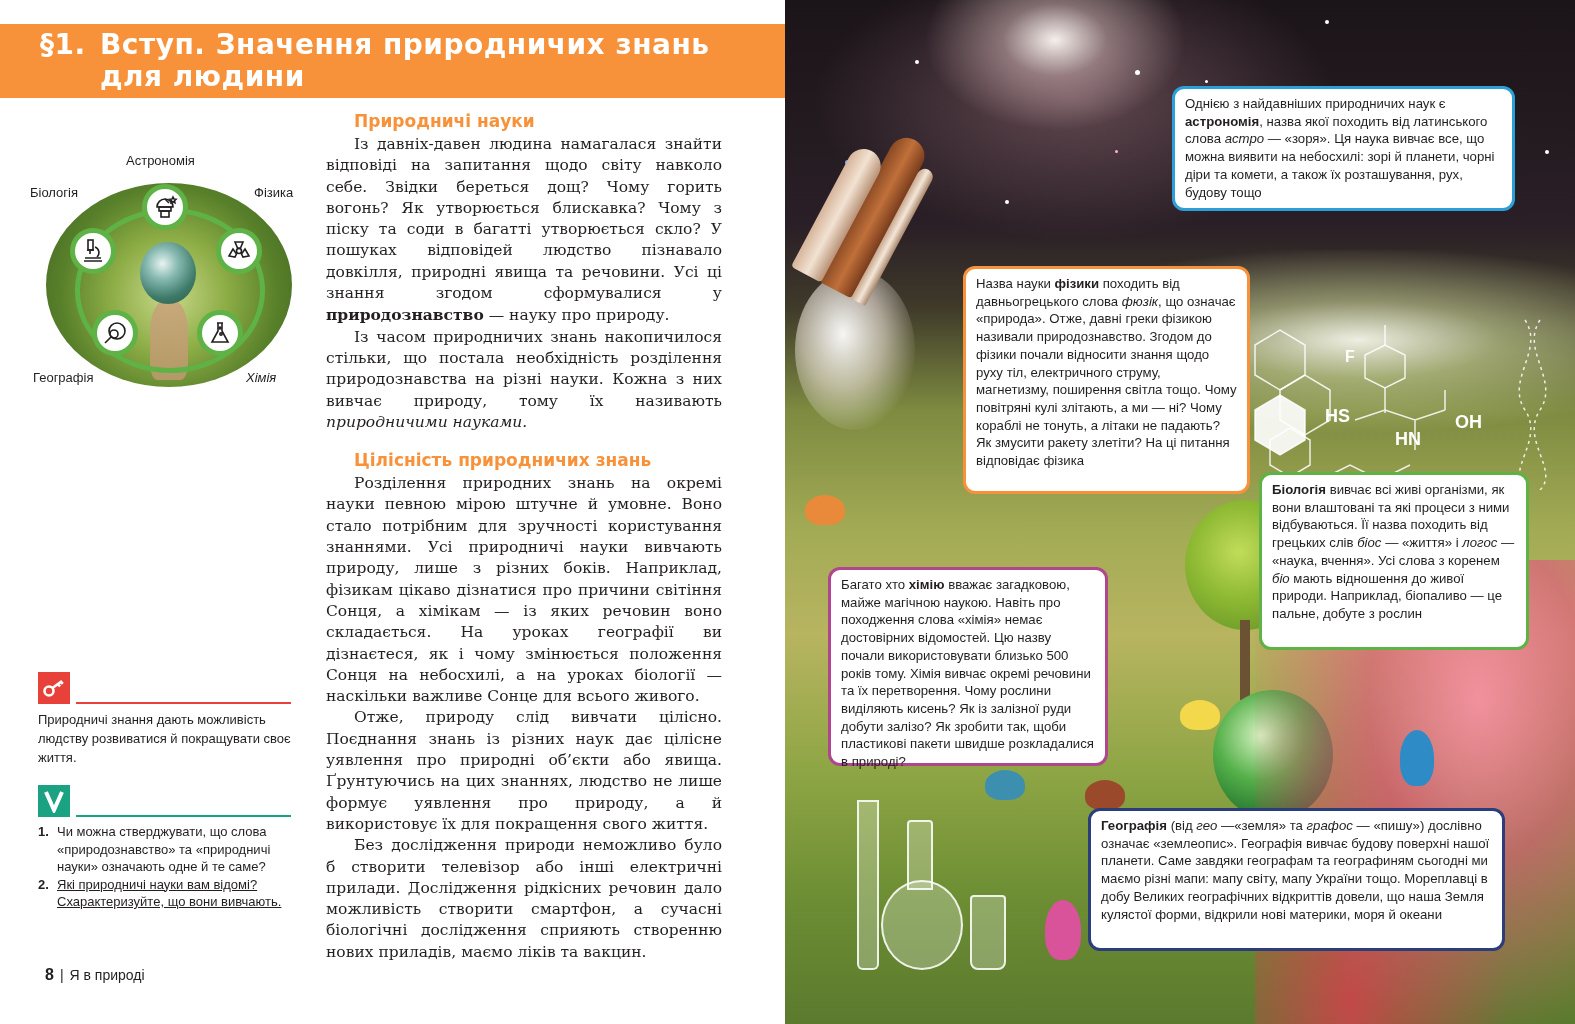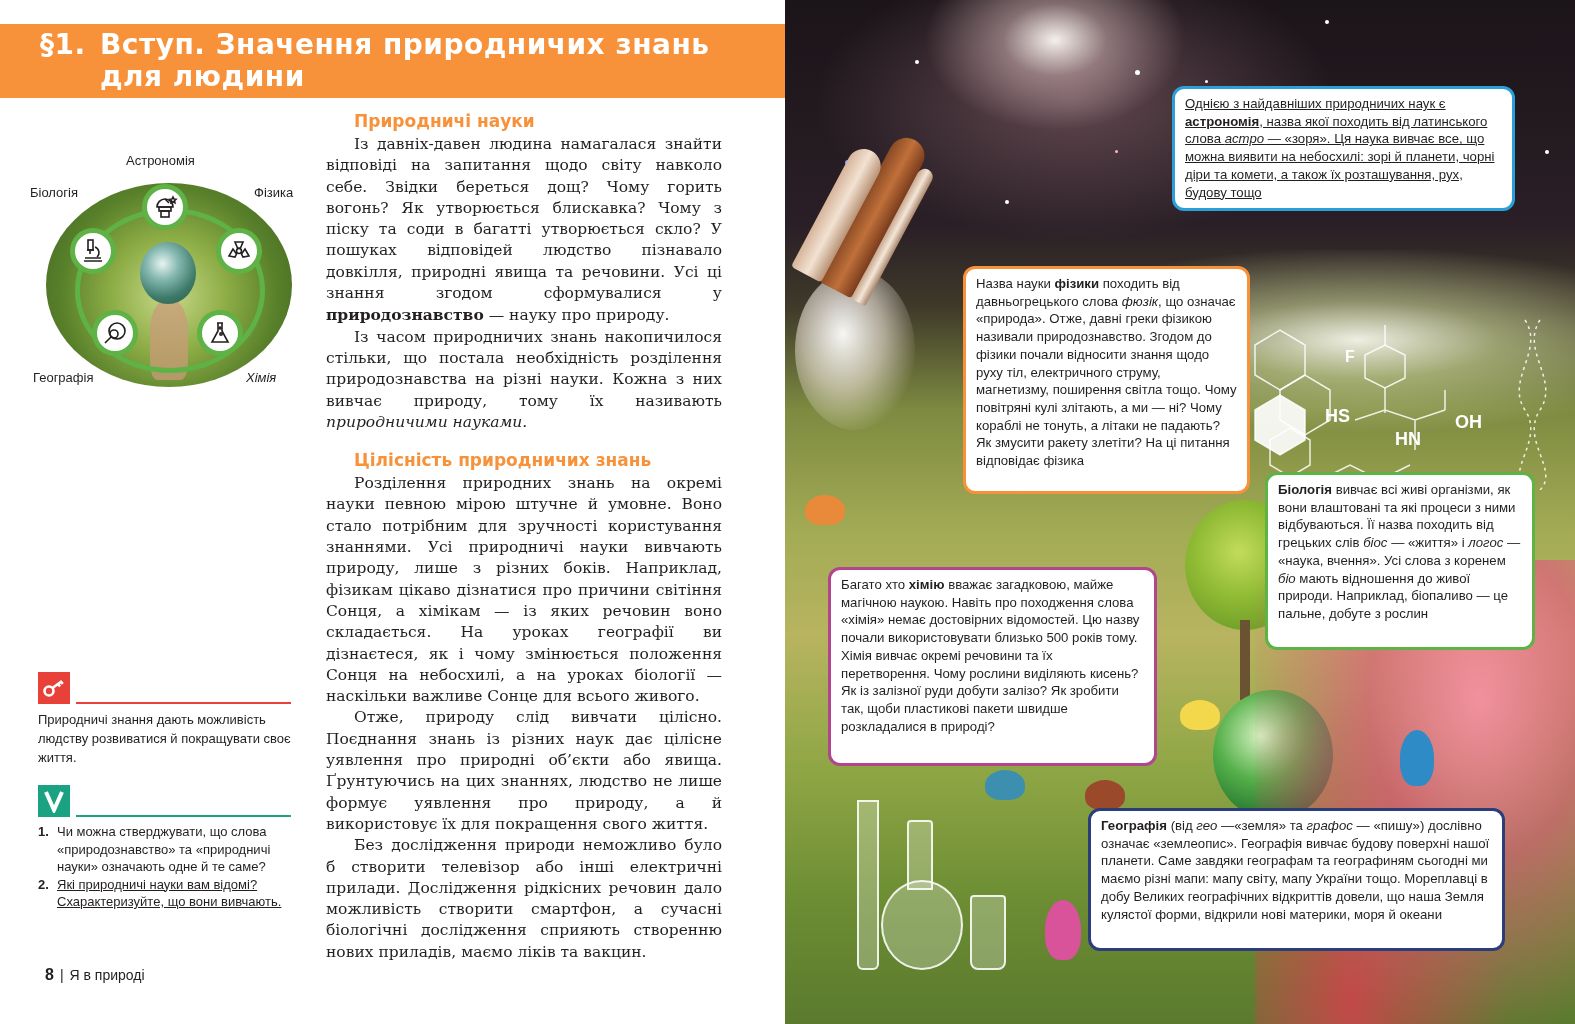--- a/index.html
+++ b/index.html
@@ -75,24 +75,24 @@
   .molecule { position: absolute; left: 455px; top: 300px; width: 330px; height: 190px; }
   .molecule svg { width: 100%; height: 100%; }
   .glass { position: absolute; border: 2px solid rgba(255,255,255,.85); background: rgba(255,255,255,.25); }
   .butterfly { position: absolute; width: 40px; height: 30px; border-radius: 50% 50% 40% 40%; }
 
   
   .callout { position: absolute; background: #fff; border-radius: 12px; border: 3px solid; padding: 6px 10px;
     font-family: "Liberation Sans", sans-serif; font-size: 13.2px; line-height: 17.7px; color: #231f20; }
   .callout b { font-weight: bold; }
   .callout i { font-style: italic; }
-  .c-astro { left: 1172px; top: 86px; width: 343px; height: 125px; border-color: #2a9fd8; text-decoration: underline; }
+  .c-astro { left: 1172px; top: 86px; width: 343px; height: 125px; border-color: #2a9fd8; }
   .c-phys { left: 963px; top: 266px; width: 287px; height: 228px; border-color: #f7923a; }
-  .c-bio { left: 1259px; top: 472px; width: 270px; height: 178px; border-color: #5fb246; margin-left: 6px; }
-  .c-chem { left: 828px; top: 567px; width: 329px; height: 199px; border-color: #b0468d; }
+  .c-bio { left: 1259px; top: 472px; width: 270px; height: 178px; border-color: #5fb246; }
+  .c-chem { left: 828px; top: 567px; width: 280px; height: 199px; border-color: #b0468d; }
   .c-geo { left: 1088px; top: 808px; width: 417px; height: 143px; border-color: #2c3e7a; }
 </style>
 </head>
 <body>
 
 <div class="left-page">
   <div class="chapter-header">
     <span class="num">§1.</span>
     <span class="line1">Вступ. Значення природничих знань</span>
     <span class="line2">для людини</span>

